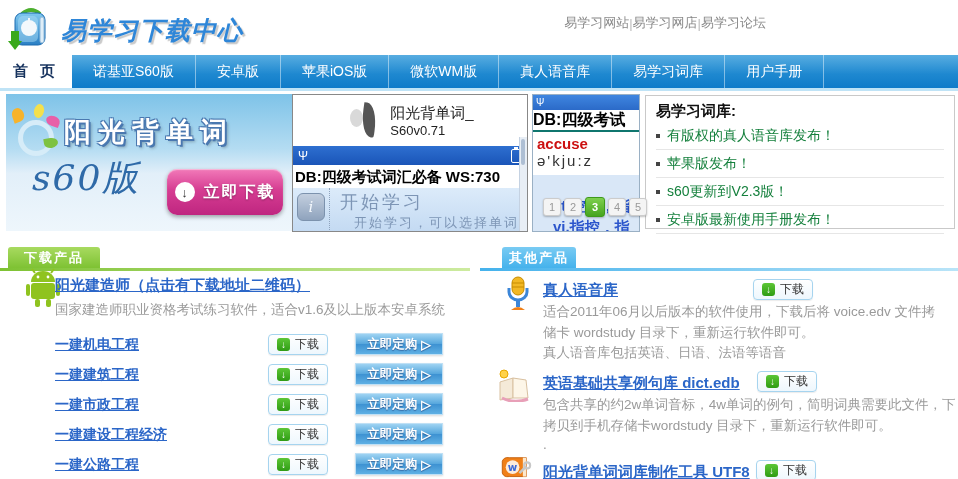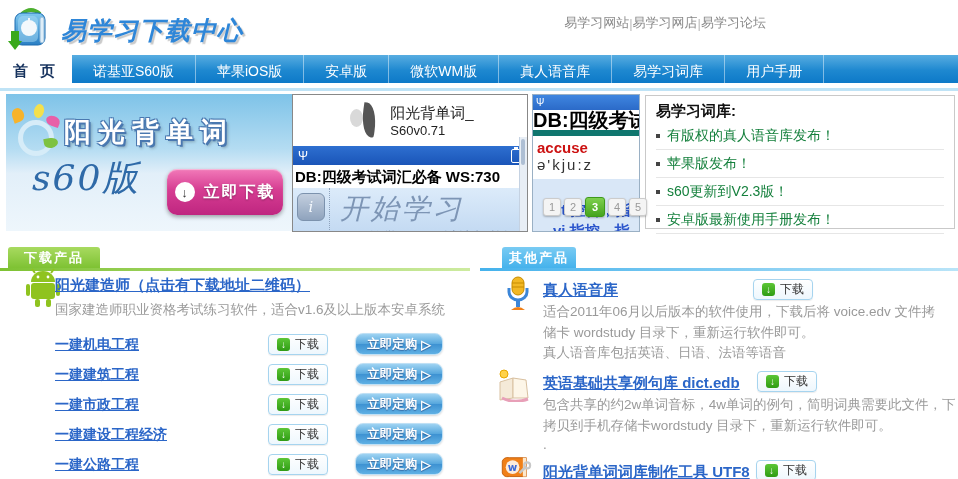--- a/index.html
+++ b/index.html
@@ -10,21 +10,21 @@
   
   .header{position:absolute;left:0;top:0;width:780px;height:55px;background:#fff;}
   .logo{position:absolute;left:8px;top:5px;display:flex;align-items:center;gap:7px;cursor:pointer;}
   .logo-text{font-size:25px;font-weight:bold;font-style:italic;color:#2e86d8;
     text-shadow:2px 2px 1px #c9c9c9;letter-spacing:1px;}
   .top-links{position:absolute;right:14px;top:14px;display:flex;align-items:center;
     font-size:13px;color:#8a8a8a;}
   .top-link{cursor:pointer;}
   .tl-sep{color:#bbb;}
   
-  .nav{position:absolute;left:0;top:55px;width:958px;height:28px;
+  .nav{position:absolute;left:0;top:55px;width:958px;height:35px;
     background:linear-gradient(#58ade1,#1e88d0 55%,#0d79c8);}
   .nav-underline{position:absolute;left:0;top:88px;width:958px;height:3px;background:#bfe3f6;}
   .nav-home{position:absolute;left:0;top:0;width:72px;height:33px;background:#fff;
     color:#17335e;font-weight:bold;font-size:15px;letter-spacing:4px;
     display:flex;align-items:center;justify-content:center;cursor:pointer;}
   .nav-items{position:absolute;left:72px;top:0;height:33px;display:flex;align-items:stretch;}
   .nav-item{color:#fff;font-size:14px;line-height:33px;padding:0 21px;
     border-right:1px solid rgba(255,255,255,.45);cursor:pointer;white-space:nowrap;}
   
   .banner{position:absolute;left:6px;top:94px;width:295px;height:137px;overflow:hidden;
@@ -63,31 +63,31 @@
   .battery{width:9px;height:12px;border:1px solid #fff;border-radius:2px;position:relative;}
   .battery:before{content:"";position:absolute;left:2px;top:-3px;width:4px;height:2px;background:#fff;}
   .p1-db{height:23px;line-height:23px;background:#fff;color:#000;font-weight:bold;font-size:15px;
     padding-left:2px;white-space:nowrap;}
   .p1-menu{position:relative;height:46px;background:linear-gradient(#dcebfa,#c2d9f2);display:flex;}
   .info-icon{width:26px;height:26px;margin:5px 4px;border-radius:6px;flex:none;
     background:linear-gradient(#c3cfdf,#8fa3bd);border:1px solid #7c92ad;
     color:#f4f8fd;font-style:italic;font-family:"DejaVu Serif",serif;font-size:15px;
     display:flex;align-items:center;justify-content:center;}
   .p1-menutext{border-left:1px dotted #8fa3bd;padding-left:10px;white-space:nowrap;}
-  .p1-menu-main{font-size:28px;color:#7d95b5;letter-spacing:3px;margin-top:2px;font-style:italic;}
+  .p1-menu-main{font-size:18px;color:#7d95b5;letter-spacing:3px;margin-top:2px;}
   .p1-menu-sub{font-size:13px;color:#7d95b5;margin-left:14px;letter-spacing:2px;}
   .p1-scroll{position:absolute;right:0;top:42px;bottom:0;width:7px;background:#e8eef5;border-left:1px solid #c5d2e2;}
   .p1-scroll .thumb{position:absolute;left:1px;top:2px;width:4px;height:26px;background:#aebfd4;border-radius:2px;}
   
   .phone2{position:absolute;left:532px;top:94px;width:108px;height:138px;background:#fff;
     border:1px solid #9ab0c4;box-sizing:border-box;overflow:hidden;}
   .p2-status{height:15px;background:linear-gradient(#3f86e0,#2b6ac8);color:#fff;font-size:10px;
     display:flex;align-items:center;padding:0 3px;}
-  .p2-db{height:20px;line-height:20px;font-weight:bold;font-size:20px;color:#000;white-space:nowrap;
-    border-bottom:6px solid #0f766e;}
+  .p2-db{height:20px;line-height:20px;font-weight:bold;font-size:16px;color:#000;white-space:nowrap;
+    border-bottom:2px solid #0f766e;}
   .p2-wordarea{padding:3px 4px 0;}
   .p2-word{color:#cc1111;font-weight:bold;font-size:15px;}
   .p2-phonetic{color:#333;font-size:15px;letter-spacing:2px;white-space:nowrap;}
   .p2-bottom{margin-top:6px;background:#d9e7f7;padding:20px;height:70px;}
   .p2-meaning{color:#2b55cc;font-size:15px;font-weight:bold;white-space:nowrap;line-height:21px;}
   .pagination{position:absolute;left:543px;top:197px;display:flex;gap:3px;align-items:center;z-index:6;}
   .page{width:16px;height:16px;border-radius:3px;background:#f4f4f4;border:1px solid #ccc;color:#999;
     font-size:11px;display:flex;align-items:center;justify-content:center;cursor:pointer;
     box-shadow:0 1px 2px rgba(0,0,0,.25);}
   .page.active{width:18px;height:18px;background:linear-gradient(#7ed04e,#46a41e);color:#fff;
@@ -119,21 +119,21 @@
   .product-row{position:relative;height:30px;}
   .p-link{position:absolute;left:0;top:6px;font-size:14px;font-weight:bold;color:#2b66c8;
     text-decoration:underline;cursor:pointer;white-space:nowrap;}
   .btn-download{height:21px;box-sizing:border-box;padding:0 8px;border:1px solid #a6d4ef;border-radius:4px;
     background:linear-gradient(#ffffff,#eef7fd);display:inline-flex;align-items:center;gap:5px;
     font-size:12px;color:#333;cursor:pointer;box-shadow:0 1px 1px rgba(0,0,0,.08);white-space:nowrap;}
   .dl-ico{width:13px;height:13px;border-radius:3px;background:linear-gradient(#5cc636,#2f9c14);
     color:#fff;font-size:10px;line-height:13px;text-align:center;font-weight:bold;flex:none;}
   .row-dl{position:absolute;left:213px;top:4px;}
   .btn-order{position:absolute;left:300px;top:3px;width:88px;height:22px;box-sizing:border-box;
-    border:1px solid #bfe0f5;border-radius:8px;cursor:pointer;
+    border:1px solid #bfe0f5;border-radius:0;cursor:pointer;
     background:linear-gradient(#9ed3f2 0%,#57a7dd 48%,#3e92d2 52%,#5fb0e4 100%);
     color:#fff;font-weight:bold;font-size:12.5px;display:flex;align-items:center;justify-content:center;gap:4px;
     text-shadow:0 1px 1px rgba(0,0,60,.4);box-shadow:0 1px 2px rgba(0,0,0,.15);white-space:nowrap;}
   
   .r-title{position:absolute;font-size:15px;font-weight:bold;color:#2b66c8;text-decoration:underline;
     cursor:pointer;white-space:nowrap;}
   .r-desc{position:absolute;font-size:13.5px;color:#9a9a9a;white-space:nowrap;}
   .r-dl{position:absolute;}
 </style>
 </head>
@@ -168,22 +168,22 @@
     <span class="tl-sep">|</span>
     <span class="top-link">易学习论坛</span>
   </div>
 </div>
 
 <div class="nav">
   <div class="nav-home">首 页</div>
   <div class="nav-items">
 
   <div class="nav-item">诺基亚S60版</div>
+      <div class="nav-item">安卓版</div>
       <div class="nav-item">苹果iOS版</div>
-      <div class="nav-item">安卓版</div>
       <div class="nav-item">微软WM版</div>
       <div class="nav-item">真人语音库</div>
       <div class="nav-item">易学习词库</div>
       <div class="nav-item">用户手册</div>
     </div>
 </div>
 <div class="nav-underline"></div>
 
 <div class="banner">
   <div class="splash">

